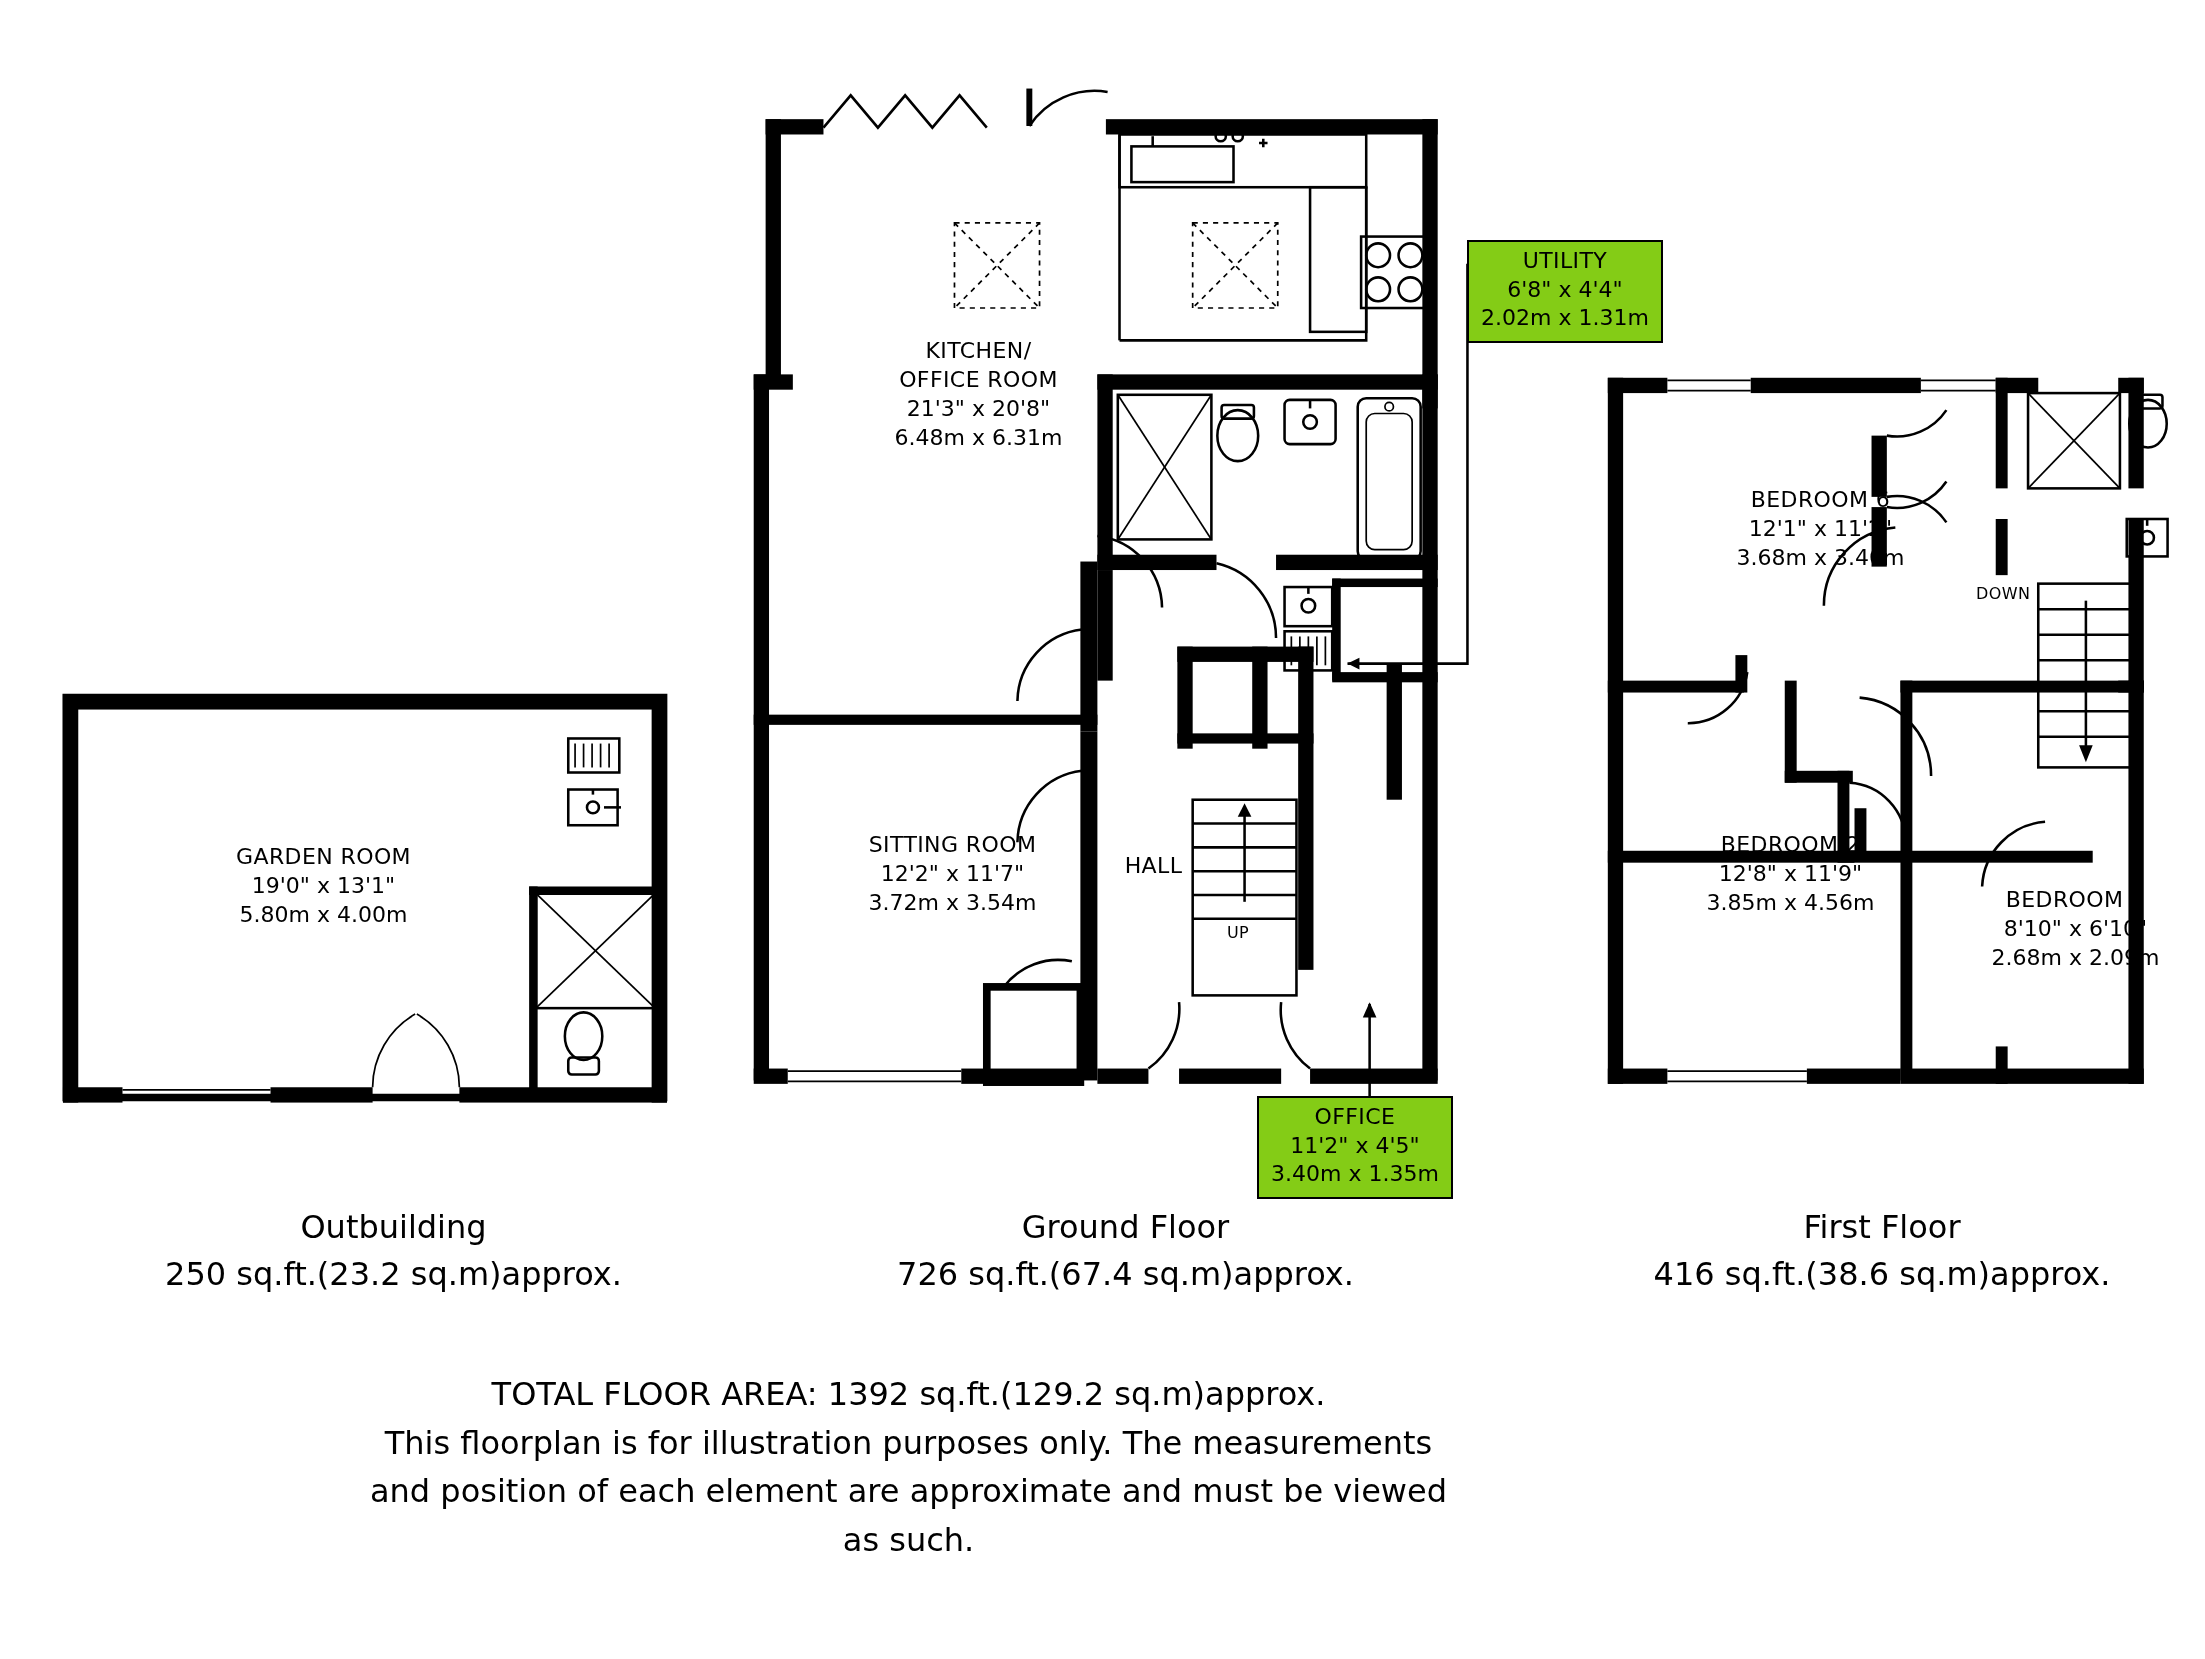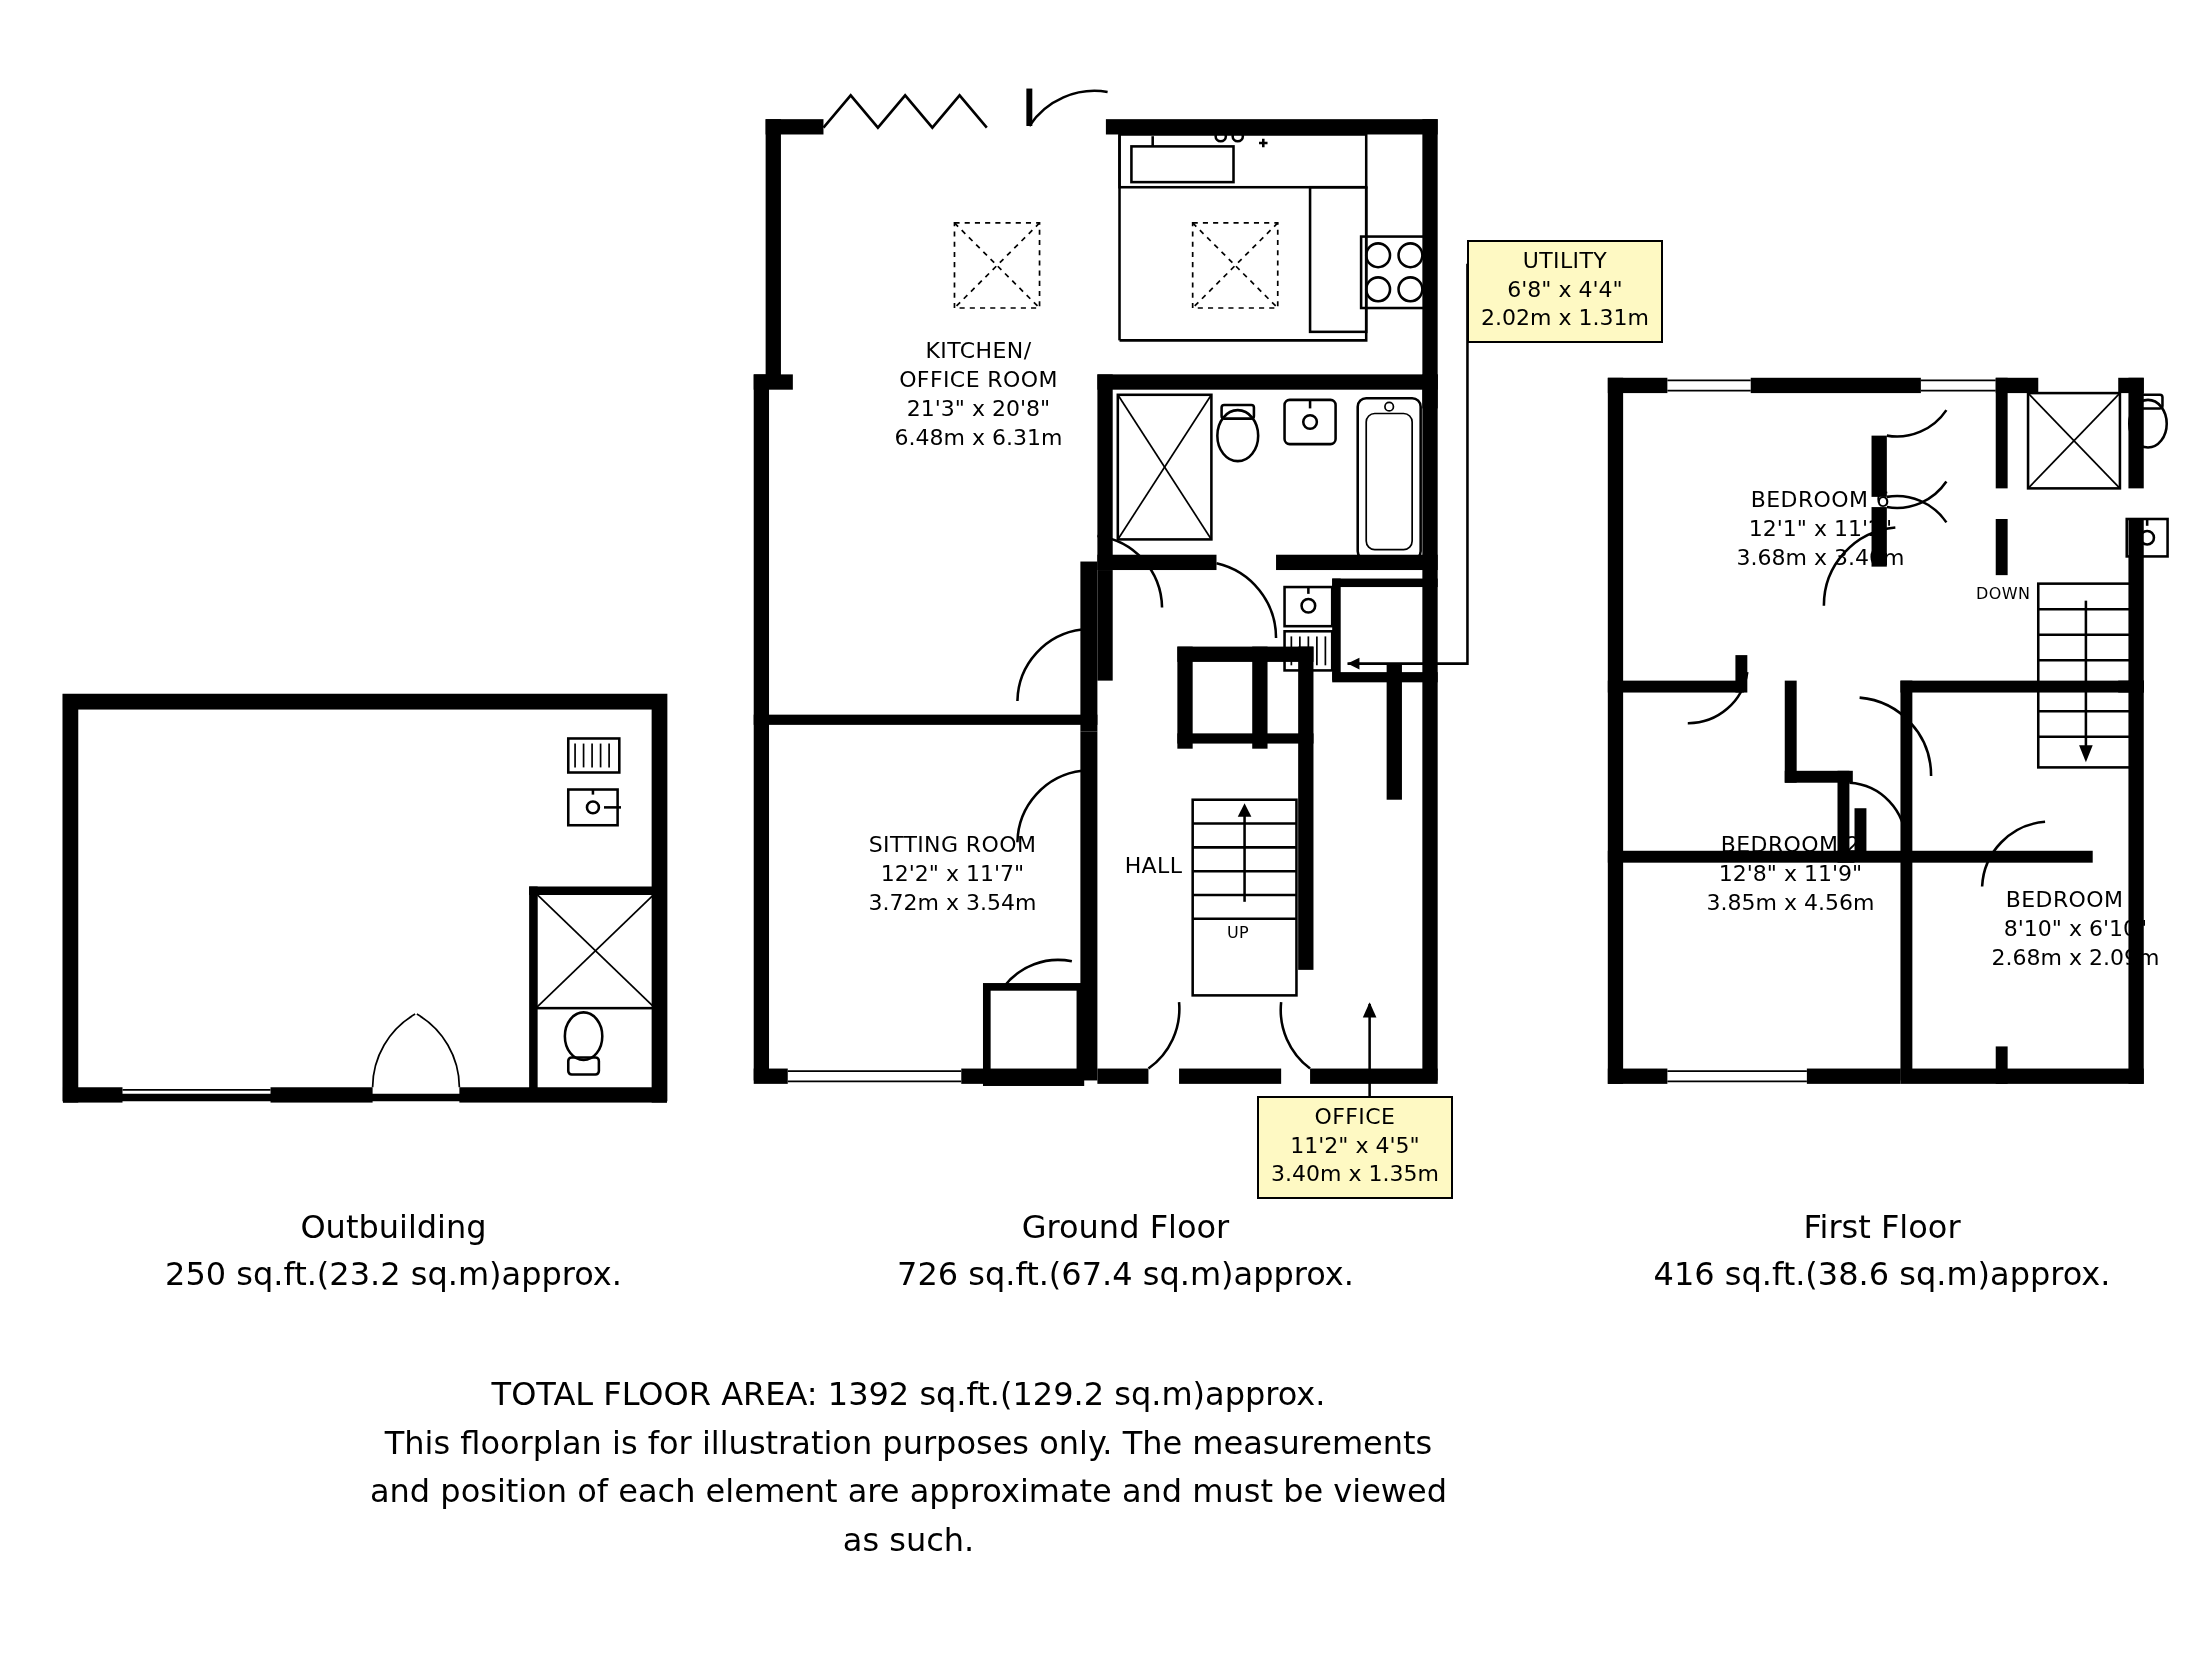--- a/index.html
+++ b/index.html
@@ -40,21 +40,21 @@
     display: block;
   }
   .room-label .rl-imp,
   .room-label .rl-met {
     font-size: 22px;
     display: block;
   }
   .boxed-label {
     position: absolute;
     border: 2.6px solid #000;
-    background: #fef9c3;
+    background: #84cc16;
     text-align: center;
     padding: 5.1px 12px 7.7px 12px;
     line-height: 1.3;
     white-space: nowrap;
   }
   .boxed-label .rl-name {
     font-size: 22px;
     letter-spacing: 0.4px;
     display: block;
   }
@@ -336,20 +336,25 @@
           <line x1="2452" y1="706" x2="2452" y2="890"></line>
           <polygon points="2452,896 2444,876 2460,876" fill="#000" stroke="none"></polygon>
         </g>
 
         <rect x="2180" y="950" width="14" height="60" fill="#000" stroke="none"></rect>
         <rect x="2346" y="1230" width="14" height="44" fill="#000" stroke="none"></rect>
       </g>
     </g>
   </svg>
 
+  <div class="room-label" style="left:128px; top:842px; width:391px;">
+    <span class="rl-name">GARDEN ROOM</span>
+    <span class="rl-imp">19'0" x 13'1"</span>
+    <span class="rl-met">5.80m x 4.00m</span>
+  </div>
 
   <div class="room-label" style="left:800px; top:336px; width:357px;">
     <span class="rl-name">KITCHEN/</span>
     <span class="rl-name">OFFICE ROOM</span>
     <span class="rl-imp">21'3" x 20'8"</span>
     <span class="rl-met">6.48m x 6.31m</span>
   </div>
 
   <div class="room-label" style="left:774px; top:830px; width:357px;">
     <span class="rl-name">SITTING ROOM</span>

